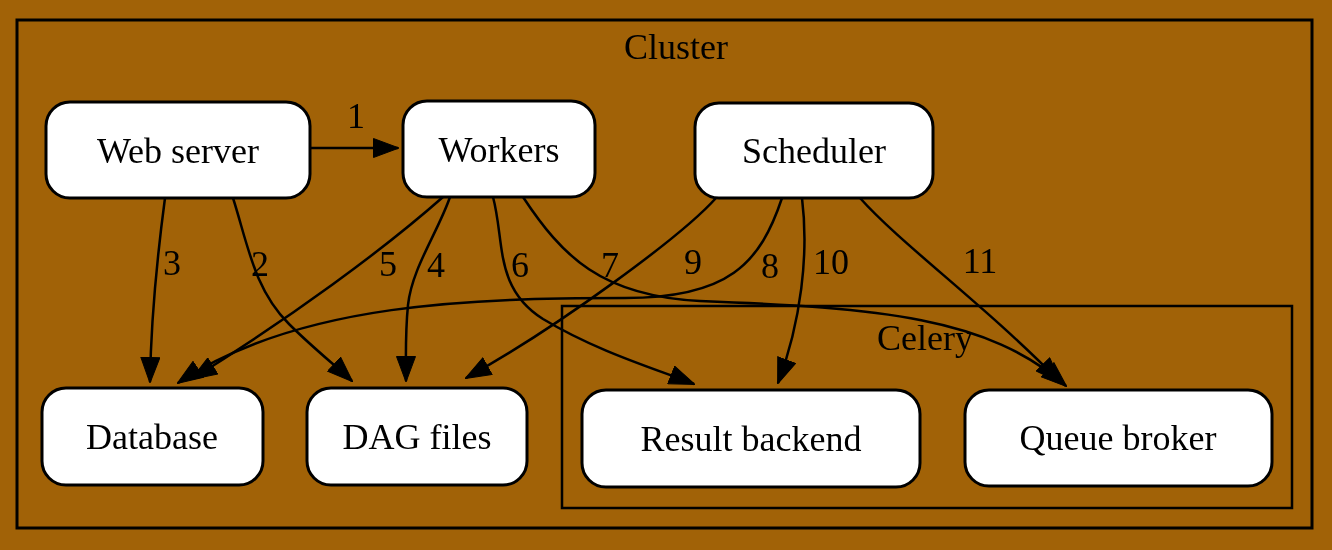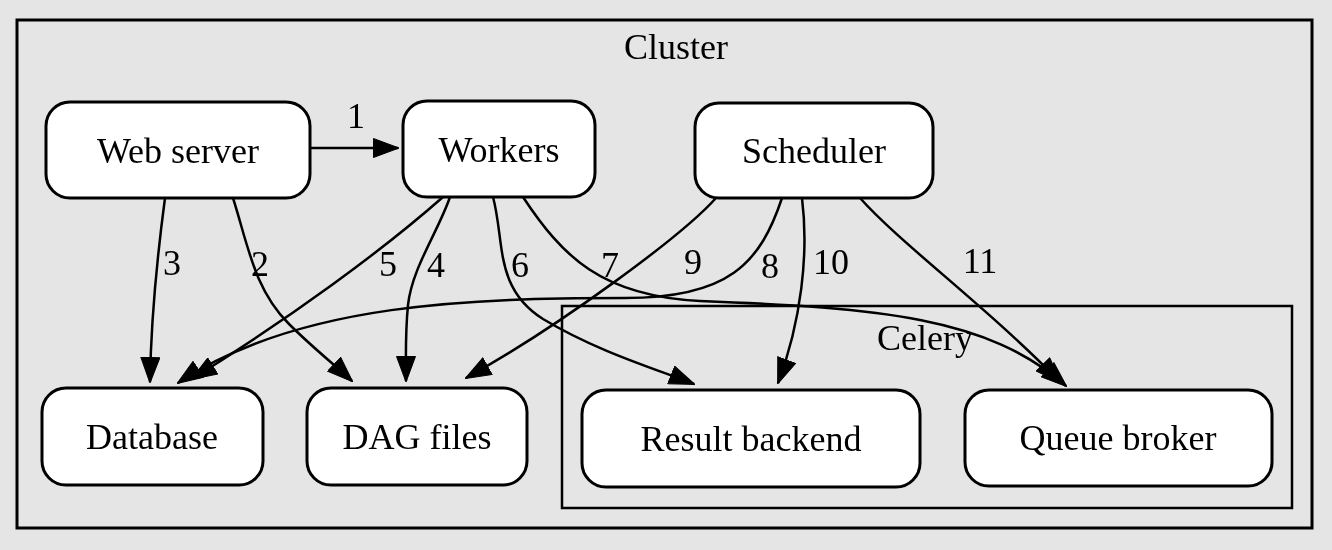--- a/index.html
+++ b/index.html
@@ -4,21 +4,21 @@
 <style>
   html, body {
     margin: 0;
     padding: 0;
     background: #ffffff;
   }
   .stage {
     width: 1332px;
     height: 550px;
     position: relative;
-    background: #e5e5e5;
+    background: #a16207;
     font-family: "Liberation Serif", "DejaVu Serif", serif;
   }
   svg { display: block; }
   .node-box {
     fill: #ffffff;
     stroke: #000000;
     stroke-width: 3;
   }
   .group-box {
     fill: none;

